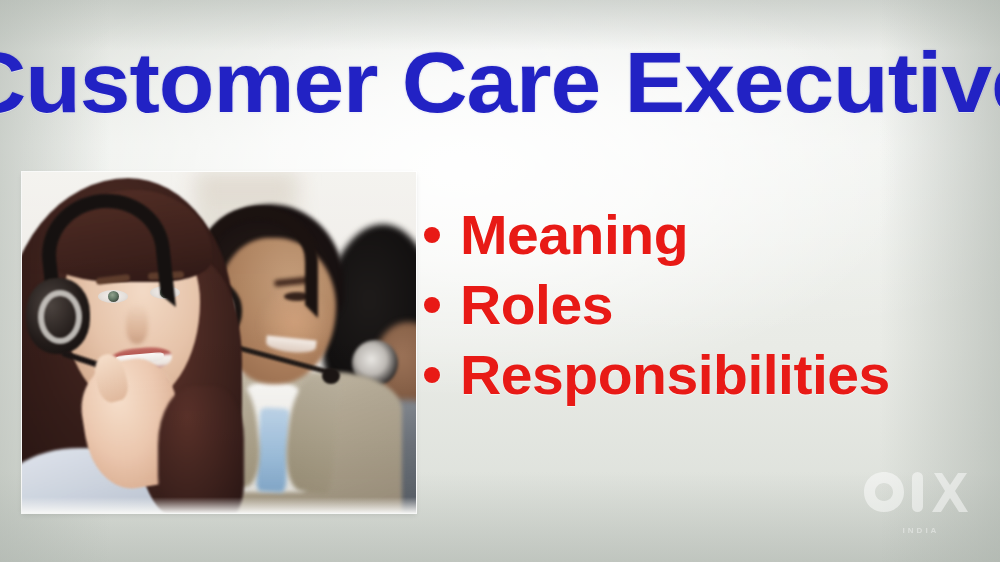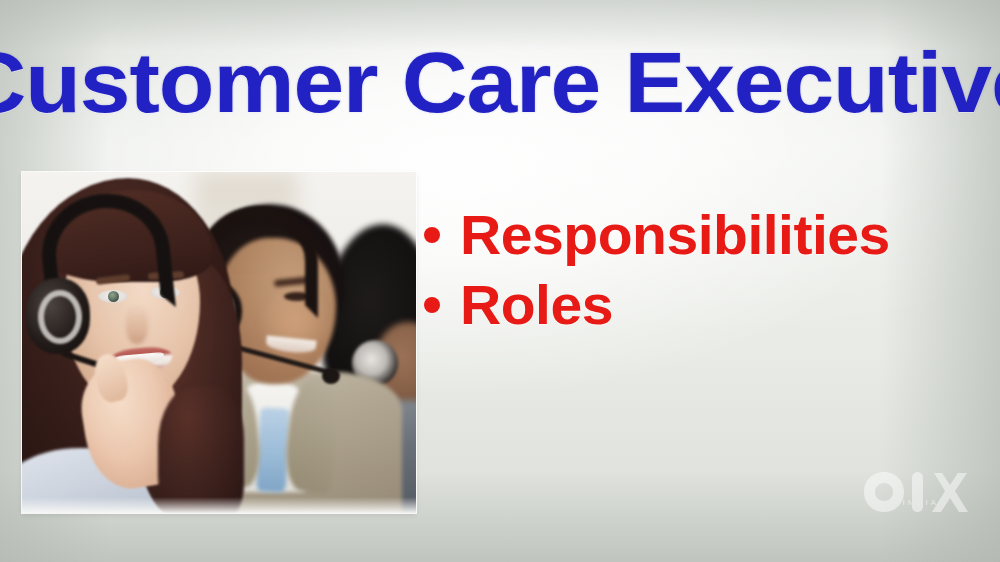--- a/index.html
+++ b/index.html
@@ -347,21 +347,21 @@
     transform-origin:left center;
     text-shadow:0 1px 0 rgba(255,255,255,.55);
   }
 
   
   .watermark{
     position:absolute;left:862px;top:470px;width:118px;height:70px;
     opacity:.55;pointer-events:none;
   }
   .wm-india{
-    position:absolute;left:0;right:0;top:28px;
+    position:absolute;left:0;right:0;top:56px;
     text-align:center;
     font-family:"Liberation Sans", sans-serif;
     font-size:8px;letter-spacing:3px;font-weight:bold;
     color:rgba(255,255,255,.72);
   }
 </style>
 </head>
 <body>
 
 <div class="slide">
@@ -424,29 +424,33 @@
       <div class="p1-finger"></div>
       <div class="p1-hairfront"></div>
 
       <div class="ph-soft"></div>
       <div class="ph-bottomfade"></div>
     </div>
   </div>
 
   <div class="bullets">
 
+    <div class="bullet-row">
+      <span class="dot"></span>
+      <span class="bullet-text">Meaning</span>
+    </div>
+
+    <div class="bullet-row">
+      <span class="dot"></span>
+      <span class="bullet-text">Roles</span>
+    </div>
 
     <div class="bullet-row">
       <span class="dot"></span>
       <span class="bullet-text">Responsibilities</span>
-    </div>
-
-    <div class="bullet-row">
-      <span class="dot"></span>
-      <span class="bullet-text">Roles</span>
     </div>
 
 
   </div>
 
   <div class="watermark">
     <svg viewBox="0 0 118 46" width="118" height="46">
       <g fill="#ffffff" fill-opacity="0.88">
         <path d="M22 2 C10 2 2 11 2 22 C2 33 10 42 22 42 C34 42 42 33 42 22 C42 11 34 2 22 2 Z
                  M22 13 C27 13 31 17 31 22 C31 27 27 31 22 31 C17 31 13 27 13 22 C13 17 17 13 22 13 Z"></path>

